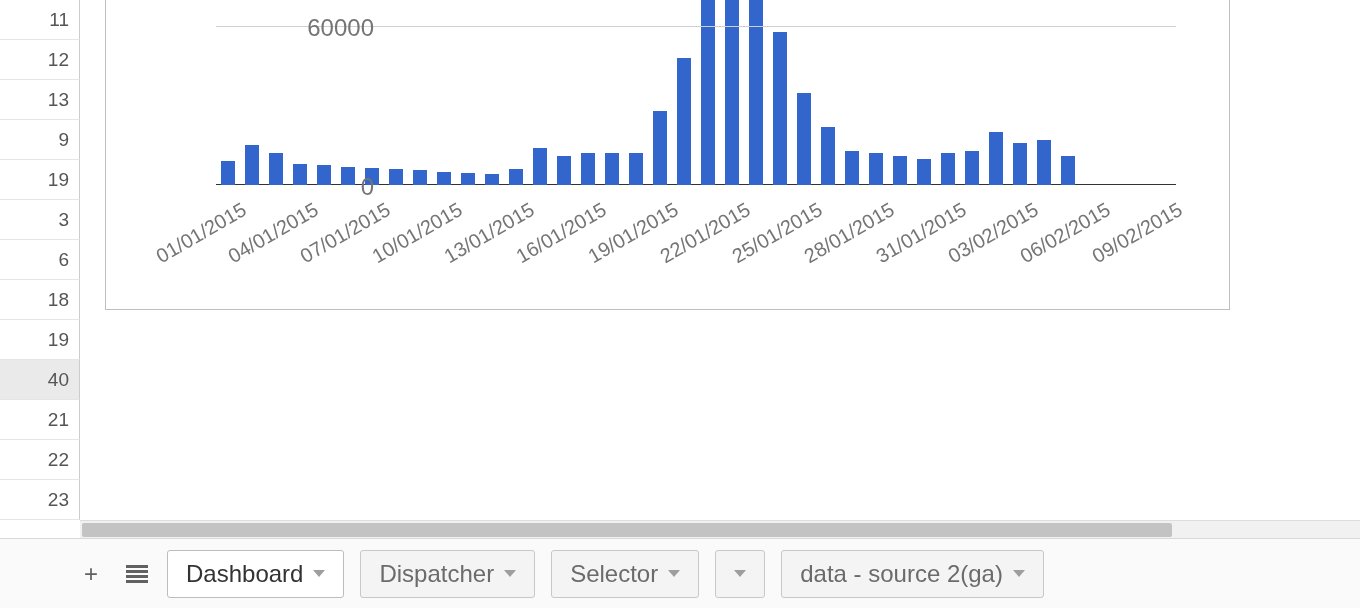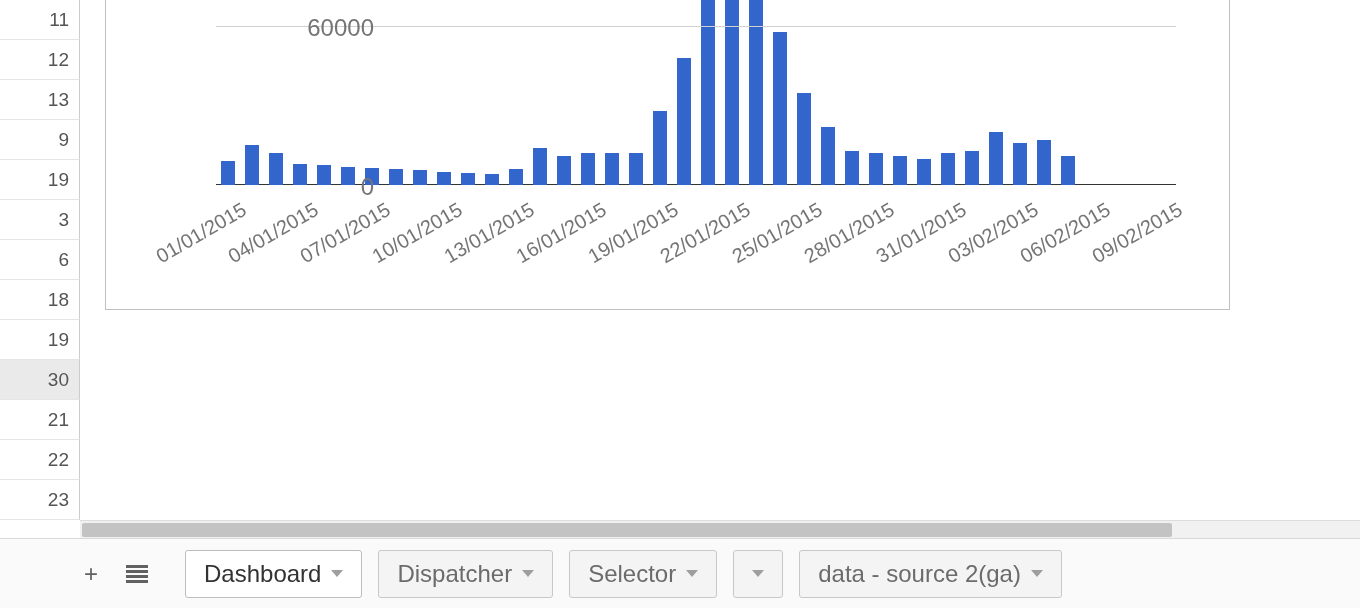--- a/index.html
+++ b/index.html
@@ -134,21 +134,20 @@
     width: 32px; height: 32px;
     display: flex; align-items: center; justify-content: center;
     color: #616161;
     font-size: 24px;
     cursor: pointer;
   }
   .tabs {
     display: flex;
     gap: 16px;
     align-items: center;
-    margin-left: 18px;
   }
   .tab {
     display: flex;
     align-items: center;
     gap: 10px;
     height: 48px;
     padding: 0 18px;
     border: 1px solid #c8c8c8;
     border-radius: 3px;
     font-size: 24px;
@@ -186,21 +185,21 @@
 <div class="gutter" id="gutter">
     <div class="gutter-row">11</div>
     <div class="gutter-row">12</div>
     <div class="gutter-row">13</div>
     <div class="gutter-row">9</div>
     <div class="gutter-row">19</div>
     <div class="gutter-row">3</div>
     <div class="gutter-row">6</div>
     <div class="gutter-row">18</div>
     <div class="gutter-row">19</div>
-    <div class="gutter-row selected">30</div>
+    <div class="gutter-row selected">40</div>
     <div class="gutter-row">21</div>
     <div class="gutter-row">22</div>
     <div class="gutter-row">23</div>
   </div>
 
 <div class="chart-panel">
   <div class="plot" id="plot">
     <div class="axis-x"></div>
     <div class="bars" id="bars">
         <div class="bar" style="left: 5.28px; width: 13.44px; height: 23.7857px; background: rgb(51, 102, 204);"></div>

